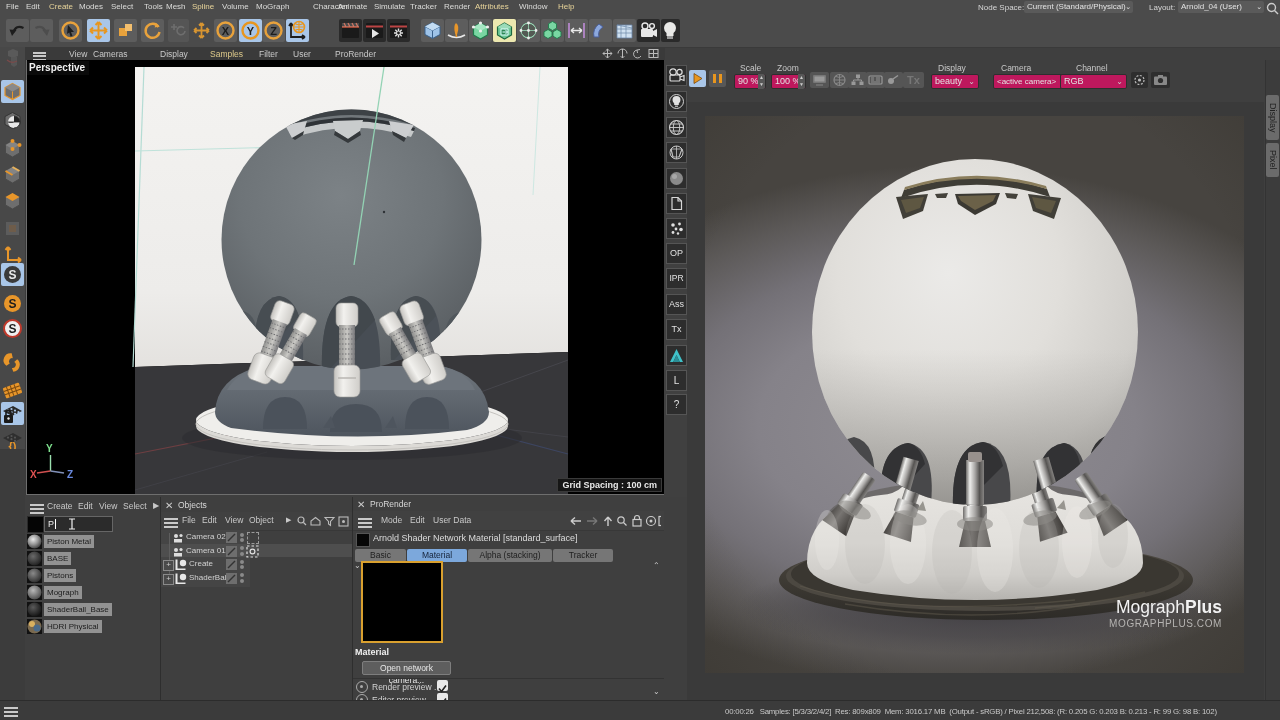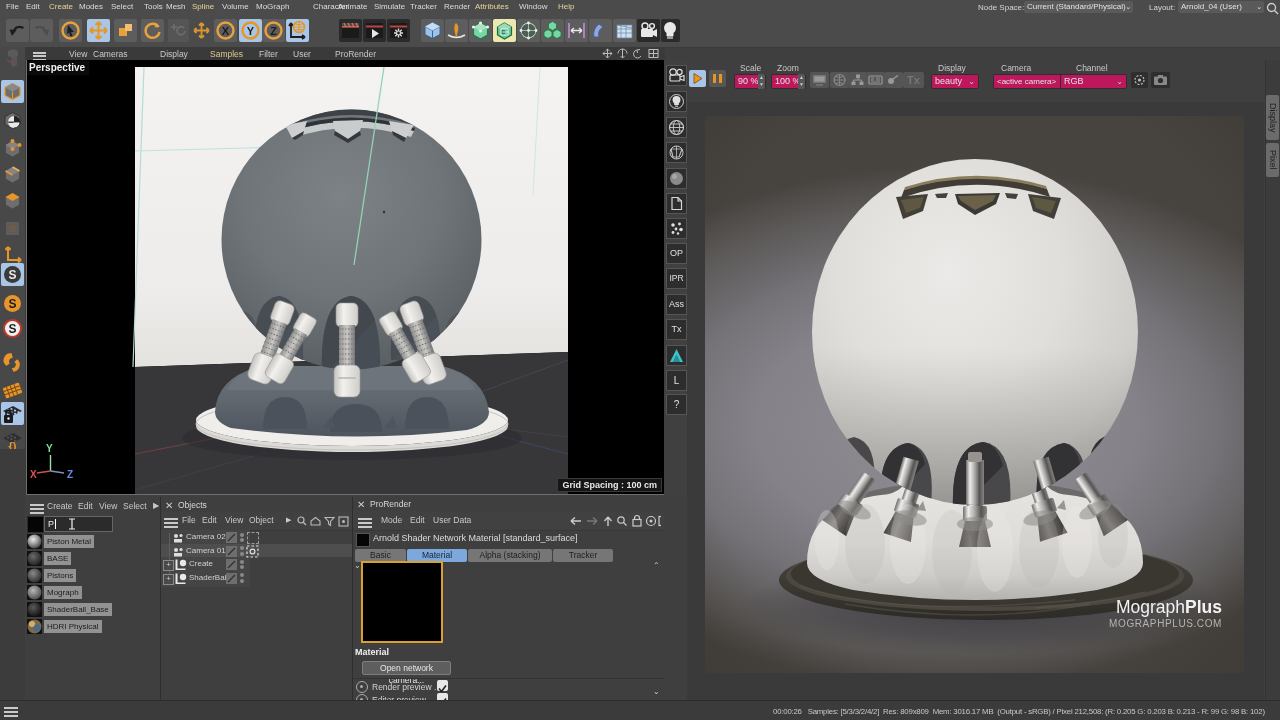--- a/index.html
+++ b/index.html
@@ -45,21 +45,21 @@
 #attr{left:353px;top:497px;width:311px;height:203px;background:#3f3f3f;overflow:hidden;}
 .phead{color:#d8d8d8;font-size:8.5px;}
 .pmenu{color:#c9c9c9;font-size:8.5px;}
 .mrow{position:absolute;height:17px;}
 .mthumb{position:absolute;left:2px;top:0;width:15px;height:15px;background:#111;}
 .mname{position:absolute;left:19px;top:1px;height:13px;background:#929292;color:#1c1c1c;
  font-size:8px;line-height:13px;padding:0 3px;white-space:nowrap;}
 .orow{position:absolute;left:0;width:100%;height:13px;color:#d2d2d2;font-size:8px;}
 
 #status{left:0;top:700px;width:1280px;height:20px;background:#3b3b3b;border-top:1px solid #2c2c2c;}
-#status .st{position:absolute;left:757px;top:6px;color:#c9c9c9;font-size:7.8px;letter-spacing:-0.2px;white-space:nowrap;padding-left:16px;}
+#status .st{position:absolute;left:709px;top:6px;color:#c9c9c9;font-size:7.8px;letter-spacing:-0.2px;white-space:nowrap;padding-left:16px;}
 .ham{display:inline-block;}
 .ham i{display:block;height:2px;background:#c9c9c9;margin:2px 0;width:14px;}
 </style>
 </head>
 <body>
 <div id="app">
 
 <div id="menubar" class="abs">
  <span class="mi abs" style="left:6px;top:2px;">File</span>
       <span class="mi abs" style="left:26px;top:2px;">Edit</span>

